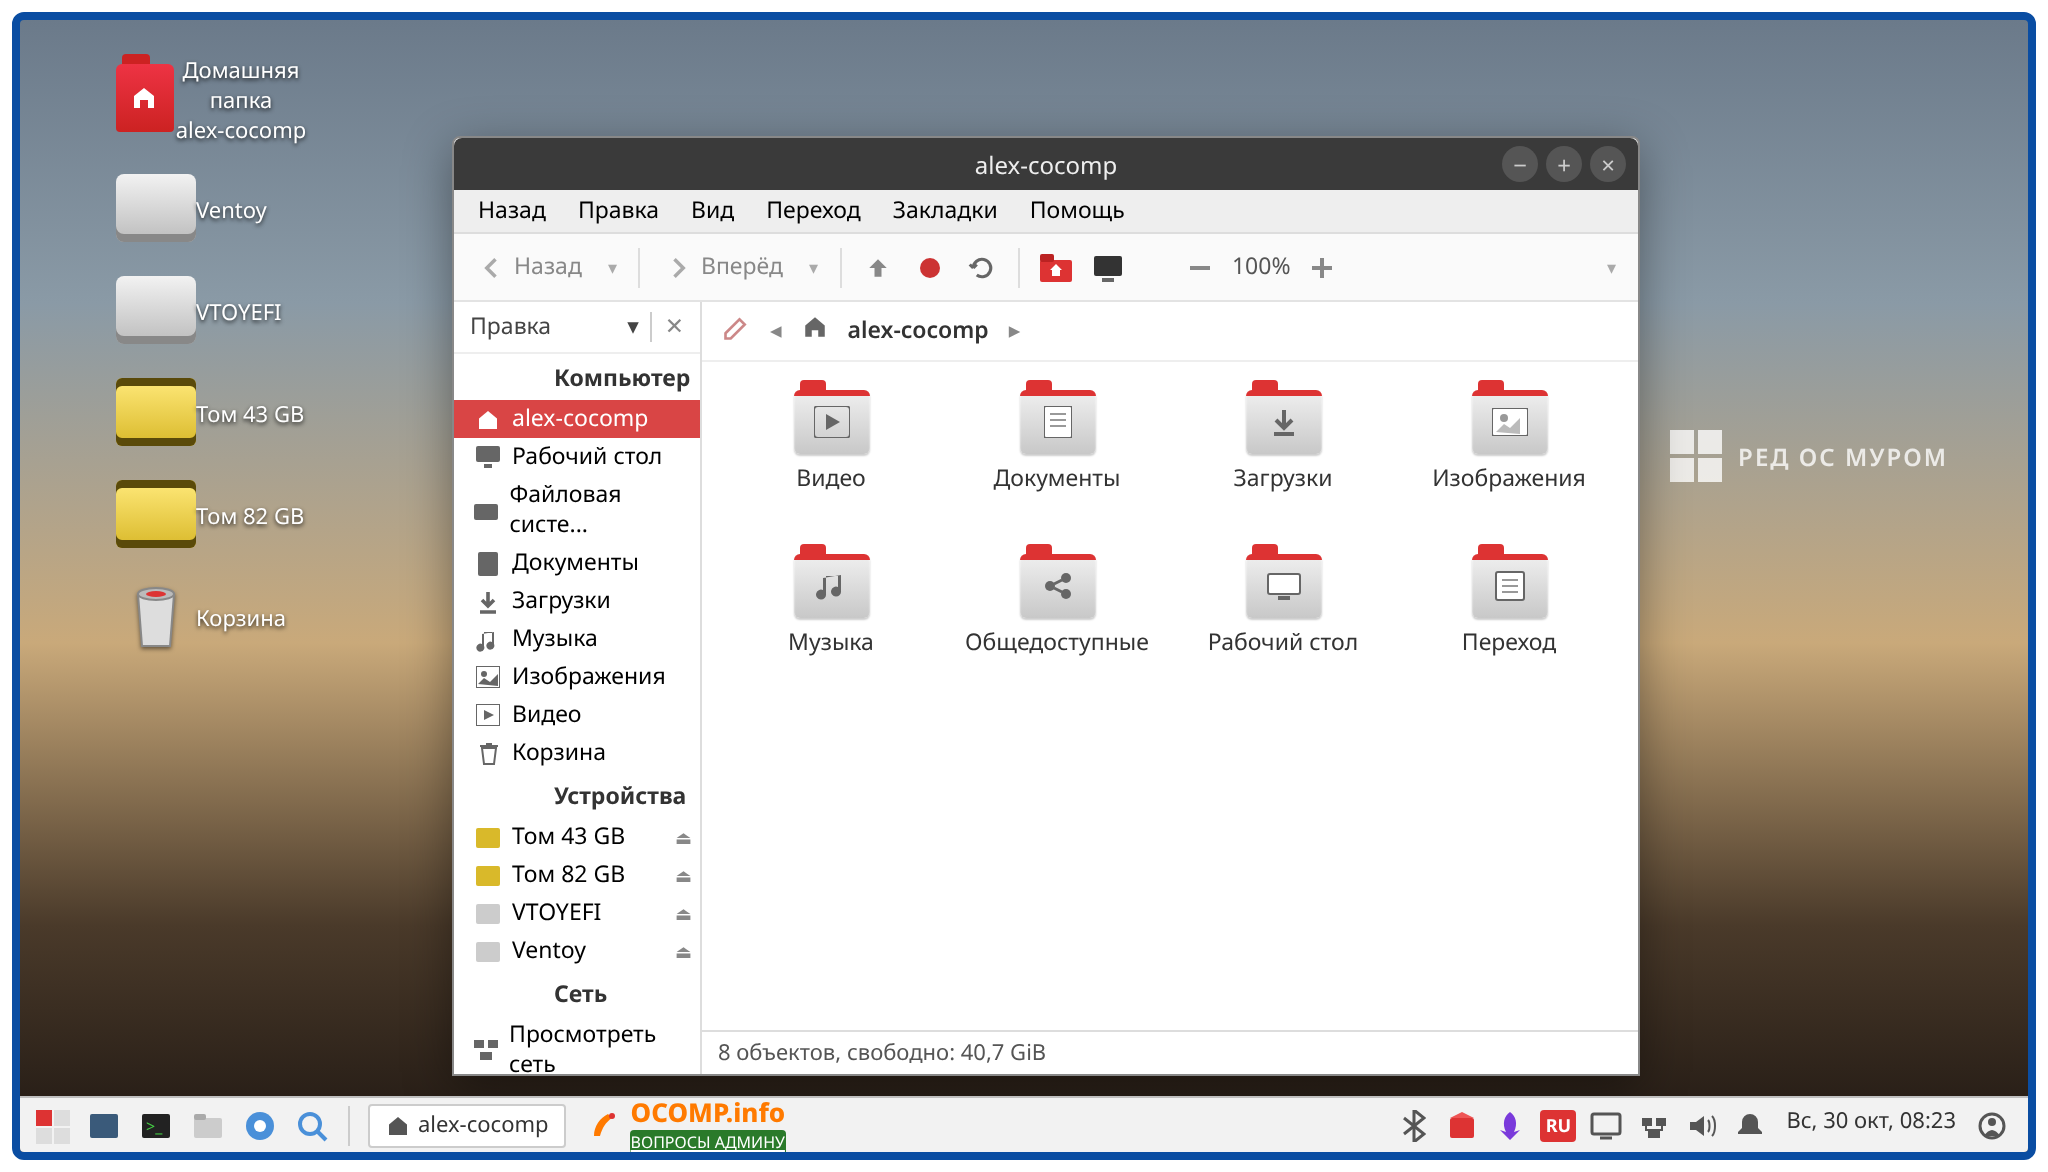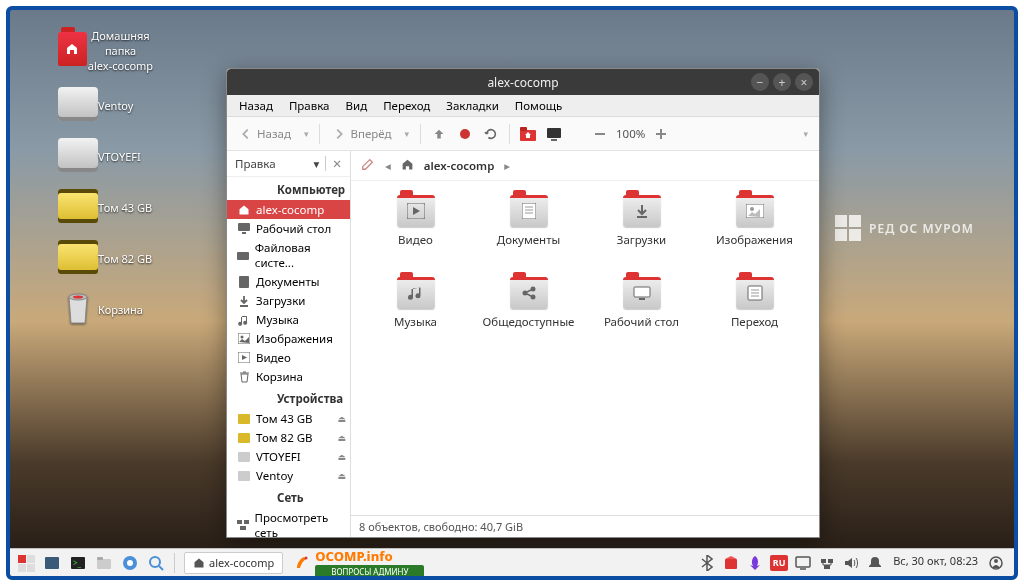--- a/index.html
+++ b/index.html
@@ -52,21 +52,21 @@
 .fico::after { content:""; position:absolute; top:0; left:0; right:0; height:3px; background:#d33; border-radius:3px 3px 0 0; }
 .fico svg { position:relative; z-index:1; }
 .status { height:22px; border-top:1px solid #ddd; font-size:11px; color:#555; display:flex; align-items:center; padding:0 8px; }
 
 .taskbar { position:absolute; left:0; right:0; bottom:0; height:28px; background:#f2f2f2; border-top:1px solid #c0c0c0; display:flex; align-items:center; font-size:11px; color:#333; }
 .taskbar .tleft { display:flex; align-items:center; gap:2px; padding-left:4px; }
 .taskbar .tbtn2 { width:24px; height:22px; display:flex; align-items:center; justify-content:center; cursor:pointer; border-radius:2px; }
 .taskbar .task { display:flex; align-items:center; gap:4px; padding:0 8px; height:22px; background:#fff; border:1px solid #ccc; border-radius:2px; margin-left:3px; cursor:pointer; }
 .taskbar .ocomp { margin-left:8px; display:flex; align-items:center; gap:4px; }
 .taskbar .ocomp-logo { color:#ff7a00; font-weight:800; font-size:13px; }
-.taskbar .ocomp-sub { background:#2a7a2a; color:#fff; font-size:8px; padding:1px 16px; border-radius:2px;text-decoration:underline; }
+.taskbar .ocomp-sub { background:#2a7a2a; color:#fff; font-size:8px; padding:1px 0; border-radius:2px;text-decoration:underline; }
 .taskbar .tright { margin-left:auto; display:flex; align-items:flex-start; gap:4px; padding-right:8px; }
 .tray-ic { width:20px; height:20px; display:flex; align-items:center; justify-content:center; cursor:pointer; }
 .ru { background:#d33; color:#fff; font-size:9px; font-weight:700; width:18px; height:16px; display:flex; align-items:center; justify-content:center; border-radius:2px; }
 </style>
 </head>
 <body>
 
 <div class="screen">
 
   <div class="desktop-icons" id="desk-icons">

